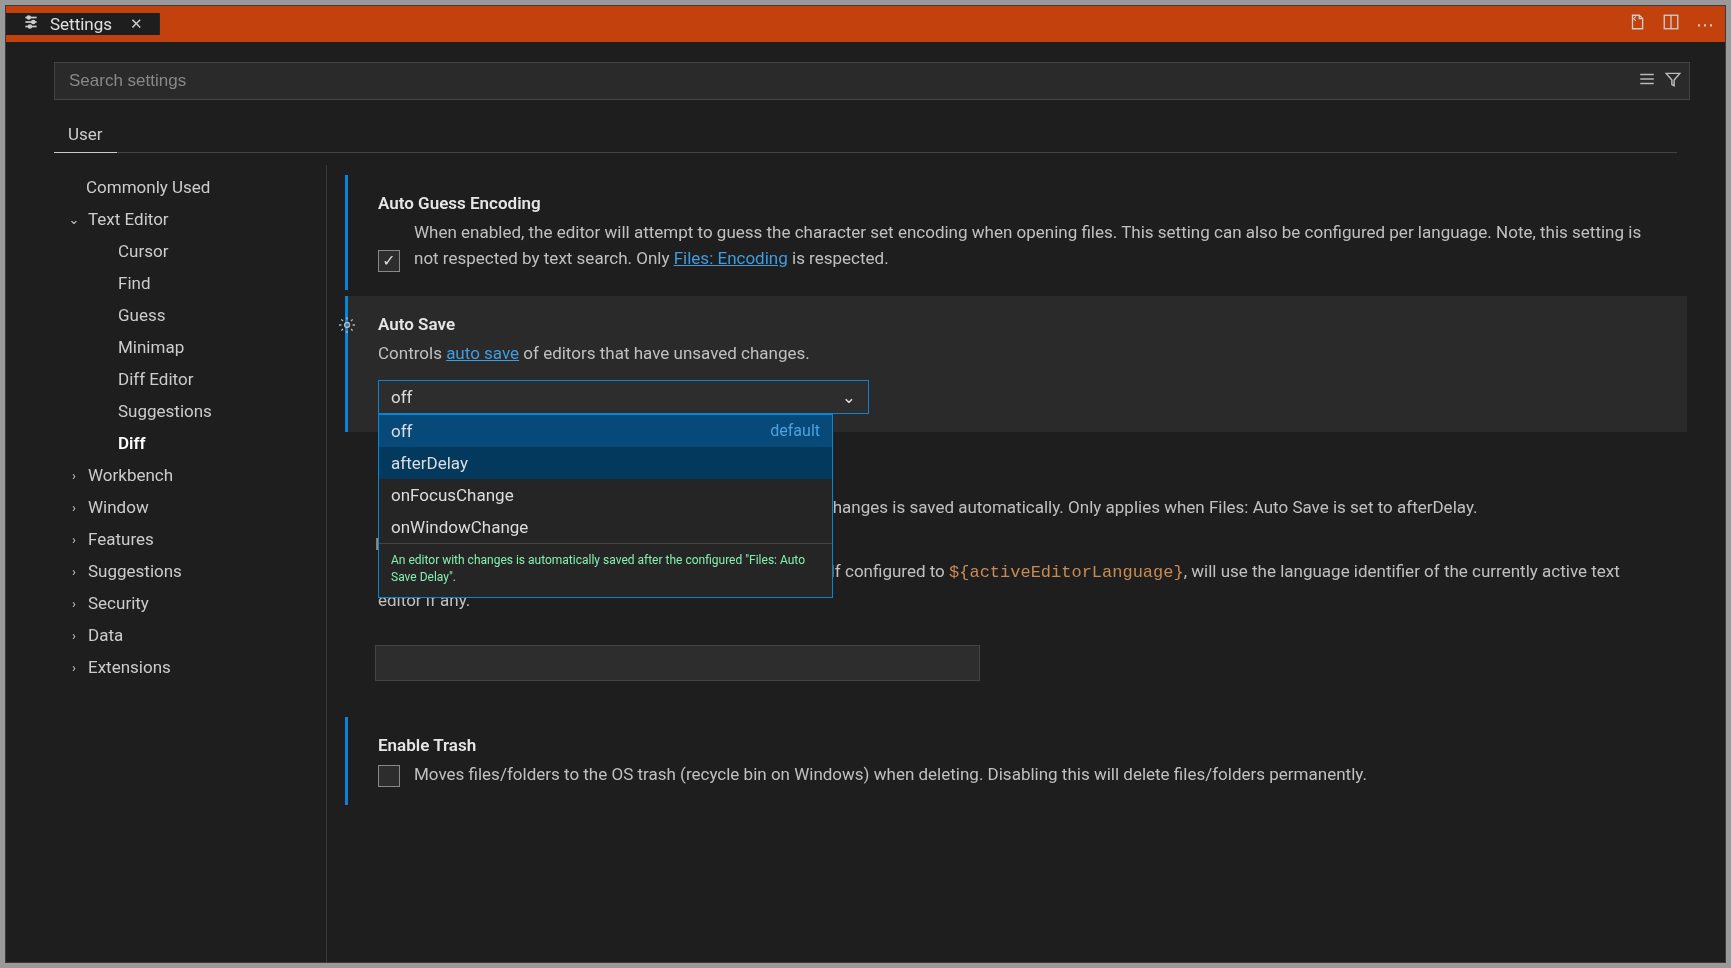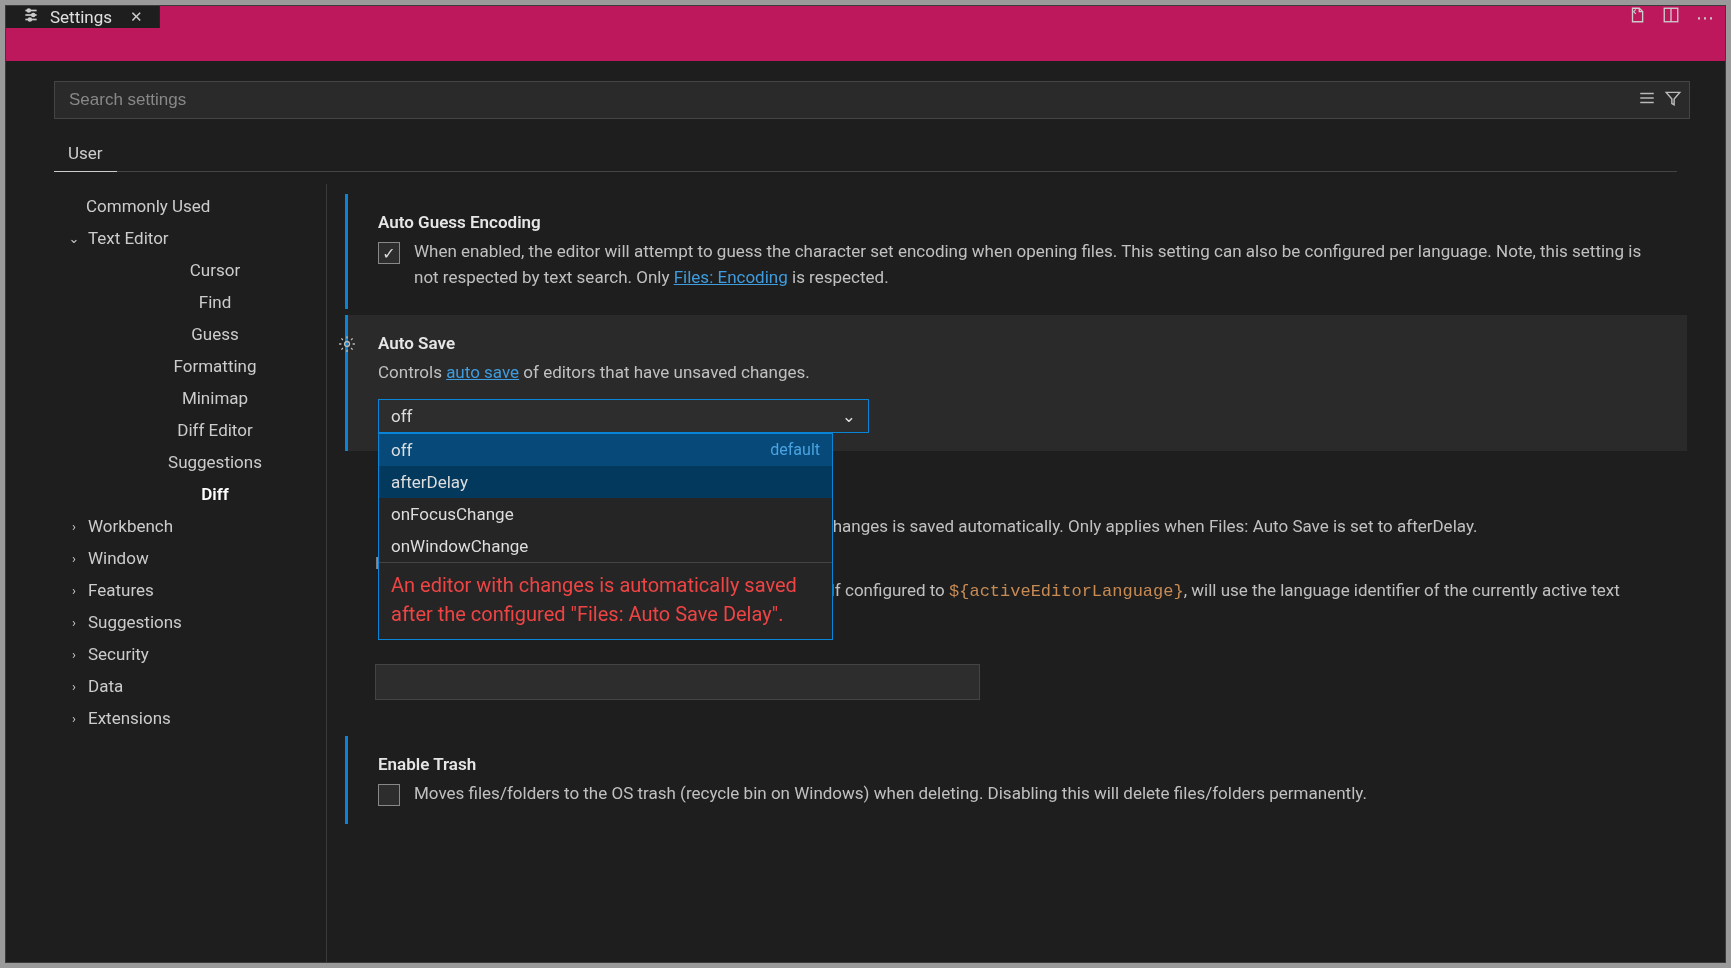--- a/index.html
+++ b/index.html
@@ -13,24 +13,24 @@
   }
   .frame {
     width: 100%;
     height: 100%;
     background: #1e1e1e;
     display: flex;
     flex-direction: column;
     border: 1px solid #3c3c3c;
   }
   .titlebar {
-    height: 55px;
-    background: #be185d;
-    display: flex;
-    align-items: flex-start;
+    height: 36px;
+    background: #c2410c;
+    display: flex;
+    align-items: center;
     color: #ccc;
   }
   .tab {
     background: #1e1e1e;
     display: flex;
     align-items: center;
     padding: 0 16px;
     gap: 10px;
     font-size: 17px;
     color: #e0e0e0;
@@ -114,21 +114,21 @@
   }
   .sidebar .item .chev {
     width: 16px;
     display: inline-flex;
     justify-content: center;
     font-size: 13px;
     color: #ccc;
   }
   .sidebar .item.indent0 { padding-left: 34px; }
   .sidebar .item.toplevel { padding-left: 14px; }
-  .sidebar .item.indent1 { padding-left: 50px; justify-content: center; }
+  .sidebar .item.indent1 { padding-left: 50px; }
   .sidebar .item.indent1.nochev { padding-left: 66px; }
   .sidebar .item.bold { font-weight: 600; color: #fff; }
   .settings-main {
     flex: 1;
     border-left: 1px solid #3a3a3a;
     padding: 10px 18px 10px 18px;
     overflow: visible;
     color: #ccc;
     position: relative;
   }
@@ -154,21 +154,21 @@
   .setting-desc {
     color: #c0c0c0;
     font-size: 17px;
     line-height: 1.55;
   }
   .setting-desc .link { color: #3f9cde; text-decoration: underline; cursor: pointer; }
   .setting-desc .code { font-family: Consolas, "Courier New", monospace; color: #c88b54; }
   .checkbox-row {
     display: flex;
     gap: 14px;
-    align-items: flex-start;
+    align-items: flex-end;
   }
   .checkbox {
     width: 22px;
     height: 22px;
     border: 1px solid #888;
     background: #2d2d2d;
     flex-shrink: 0;
     display: flex;
     align-items: center;
     justify-content: center;
@@ -217,22 +217,22 @@
     display: flex;
     justify-content: space-between;
     cursor: pointer;
   }
   .dropdown-option.selected { background: #074a7a; }
   .dropdown-option.hovered { background: #04395e; }
   .dropdown-option .default-badge { color: #4aa3e0; font-size: 16px; }
   .dropdown-divider { height: 1px; background: #444; }
   .dropdown-hint {
     padding: 8px 12px 10px 12px;
-    font-size: 20px;
-    color: #ef4444;
+    font-size: 12px;
+    color: #86efac;
     line-height: 1.45;
   }
   .hidden-under {
     padding: 40px 20px 18px 30px;
     color: #c0c0c0;
     font-size: 17px;
     line-height: 1.55;
   }
   .cut-title {
     font-weight: 600;
@@ -325,23 +325,20 @@
         <div class="item indent1 nochev">
             <span>Cursor</span>
           </div>
         <div class="item indent1 nochev">
             <span>Find</span>
           </div>
         <div class="item indent1 nochev">
             <span>Guess</span>
           </div>
         <div class="item indent1 nochev">
-            <span>Formatting</span>
-          </div>
-        <div class="item indent1 nochev">
             <span>Minimap</span>
           </div>
         <div class="item indent1 nochev">
             <span>Diff Editor</span>
           </div>
         <div class="item indent1 nochev">
             <span>Suggestions</span>
           </div>
         <div class="item indent1 nochev bold">
             <span>Diff</span>

